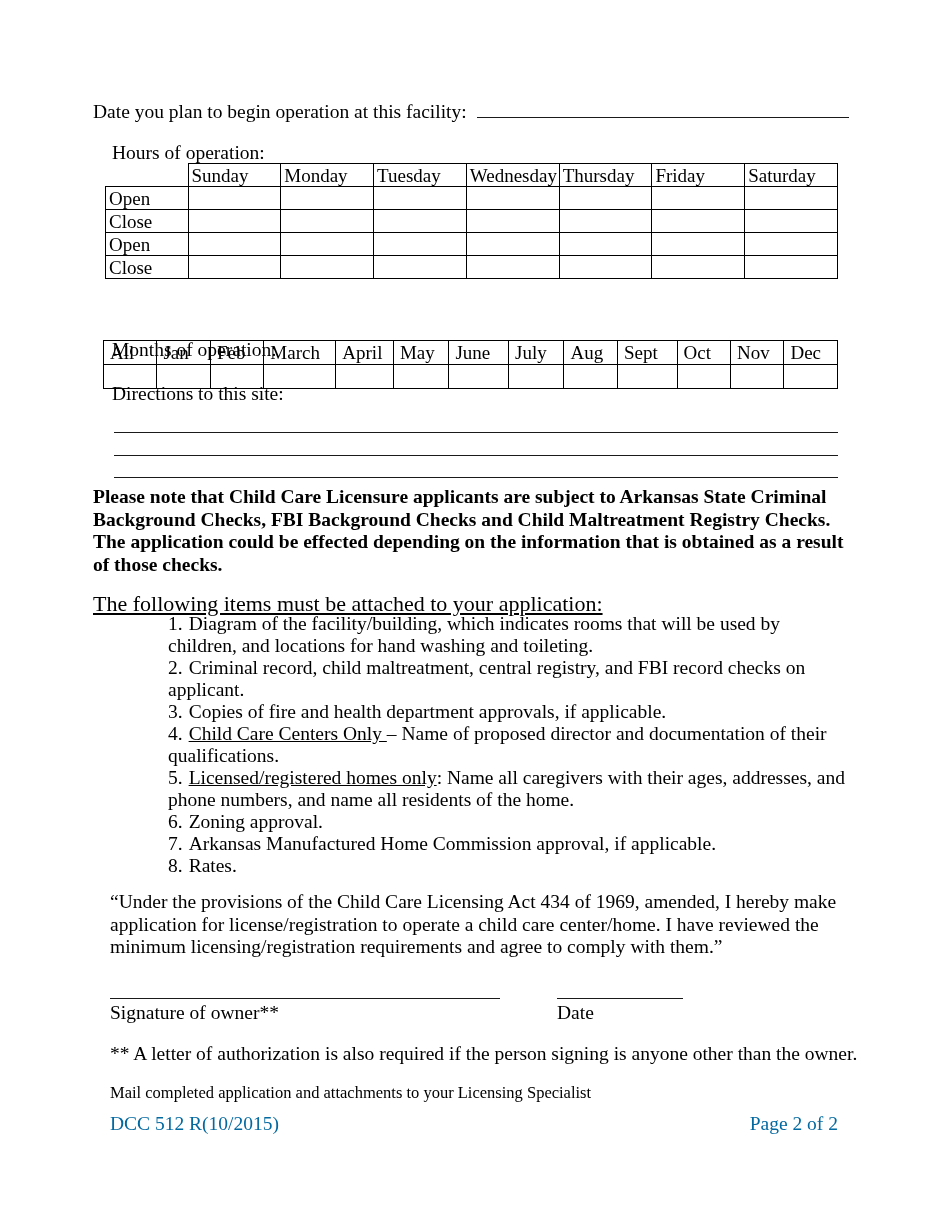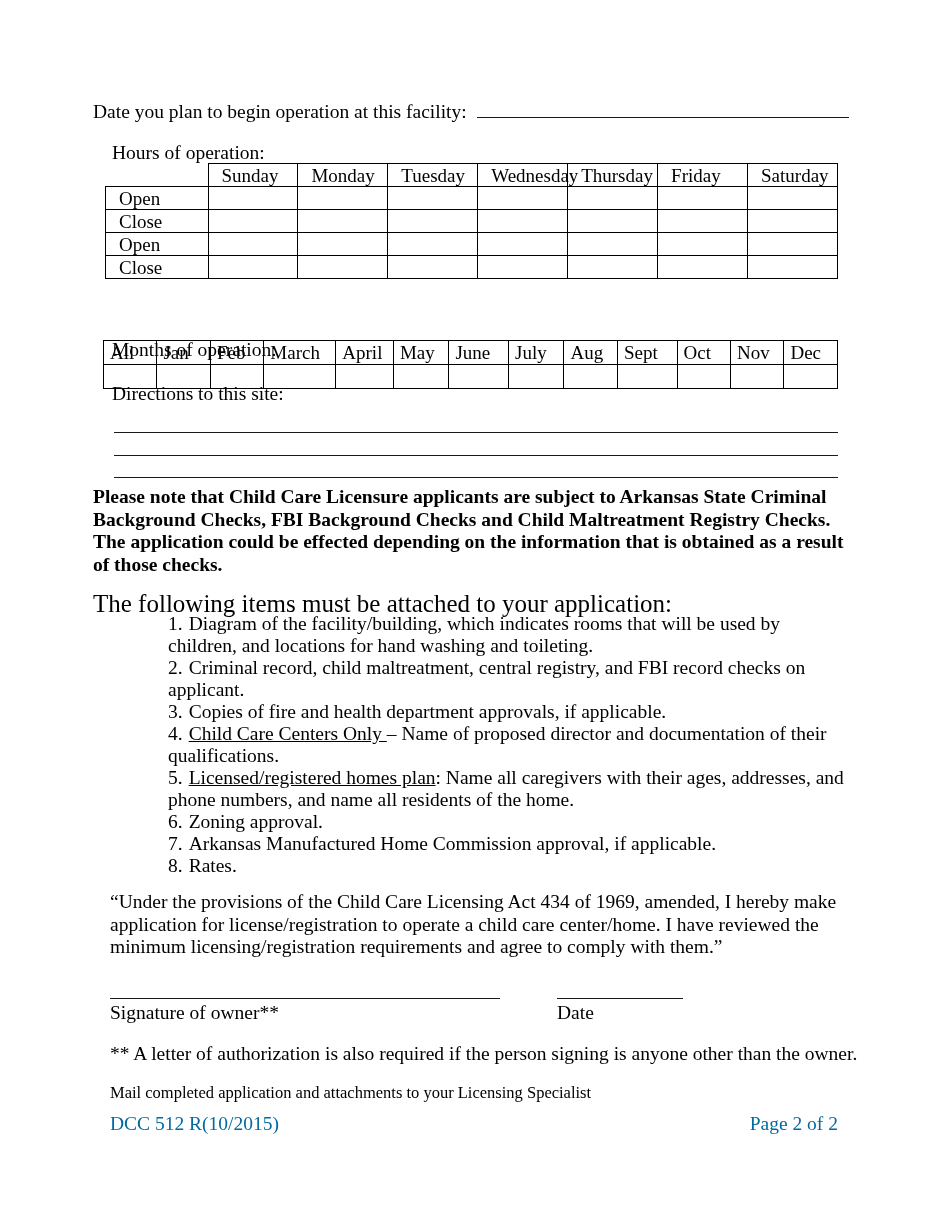--- a/index.html
+++ b/index.html
@@ -60,21 +60,21 @@
     left: 105px;
     top: 163px;
     width: 733px;
     border-collapse: collapse;
     table-layout: fixed;
     font-size: 19px;
   }
   .hours-table td, .hours-table th {
     border: 1.1px solid #000000;
     height: 22px;
-    padding: 0 13px;
+    padding: 0 3px;
     font-weight: normal;
     text-align: left;
     vertical-align: middle;
     line-height: 21px;
   }
   .hours-table .corner-cell {
     border-top: none;
     border-left: none;
     width: 76px;
   }
@@ -124,23 +124,24 @@
     font-weight: bold;
     line-height: 22.5px;
     text-align: left;
   }
 
   
   .attach-intro {
     position: absolute;
     left: 93px;
     top: 593px;
-    font-size: 25px;
-    line-height: 22px;
-    white-space: nowrap;
+    font-size: 22px;
+    line-height: 22px;
+    white-space: nowrap;
+    text-decoration: underline;
   }
   .attach-list {
     position: absolute;
     left: 168px;
     top: 613px;
     width: 680px;
     font-size: 19.5px;
     line-height: 22px;
   }
   .attach-item {
@@ -343,21 +344,21 @@
     <div class="attach-item">
       <span class="num">2.</span><span class="u"></span><span>Criminal record, child maltreatment, central registry, and FBI record checks on applicant.</span>
     </div>
     <div class="attach-item">
       <span class="num">3.</span><span class="u"></span><span>Copies of fire and health department approvals, if applicable.</span>
     </div>
     <div class="attach-item">
       <span class="num">4.</span><span class="u">Child Care Centers Only </span><span>– Name of proposed director and documentation of their qualifications.</span>
     </div>
     <div class="attach-item">
-      <span class="num">5.</span><span class="u">Licensed/registered homes plan</span><span>: Name all caregivers with their ages, addresses, and phone numbers, and name all residents of the home.</span>
+      <span class="num">5.</span><span class="u">Licensed/registered homes only</span><span>: Name all caregivers with their ages, addresses, and phone numbers, and name all residents of the home.</span>
     </div>
     <div class="attach-item">
       <span class="num">6.</span><span class="u"></span><span>Zoning approval.</span>
     </div>
     <div class="attach-item">
       <span class="num">7.</span><span class="u"></span><span>Arkansas Manufactured Home Commission approval, if applicable.</span>
     </div>
     <div class="attach-item">
       <span class="num">8.</span><span class="u"></span><span>Rates.</span>
     </div>

